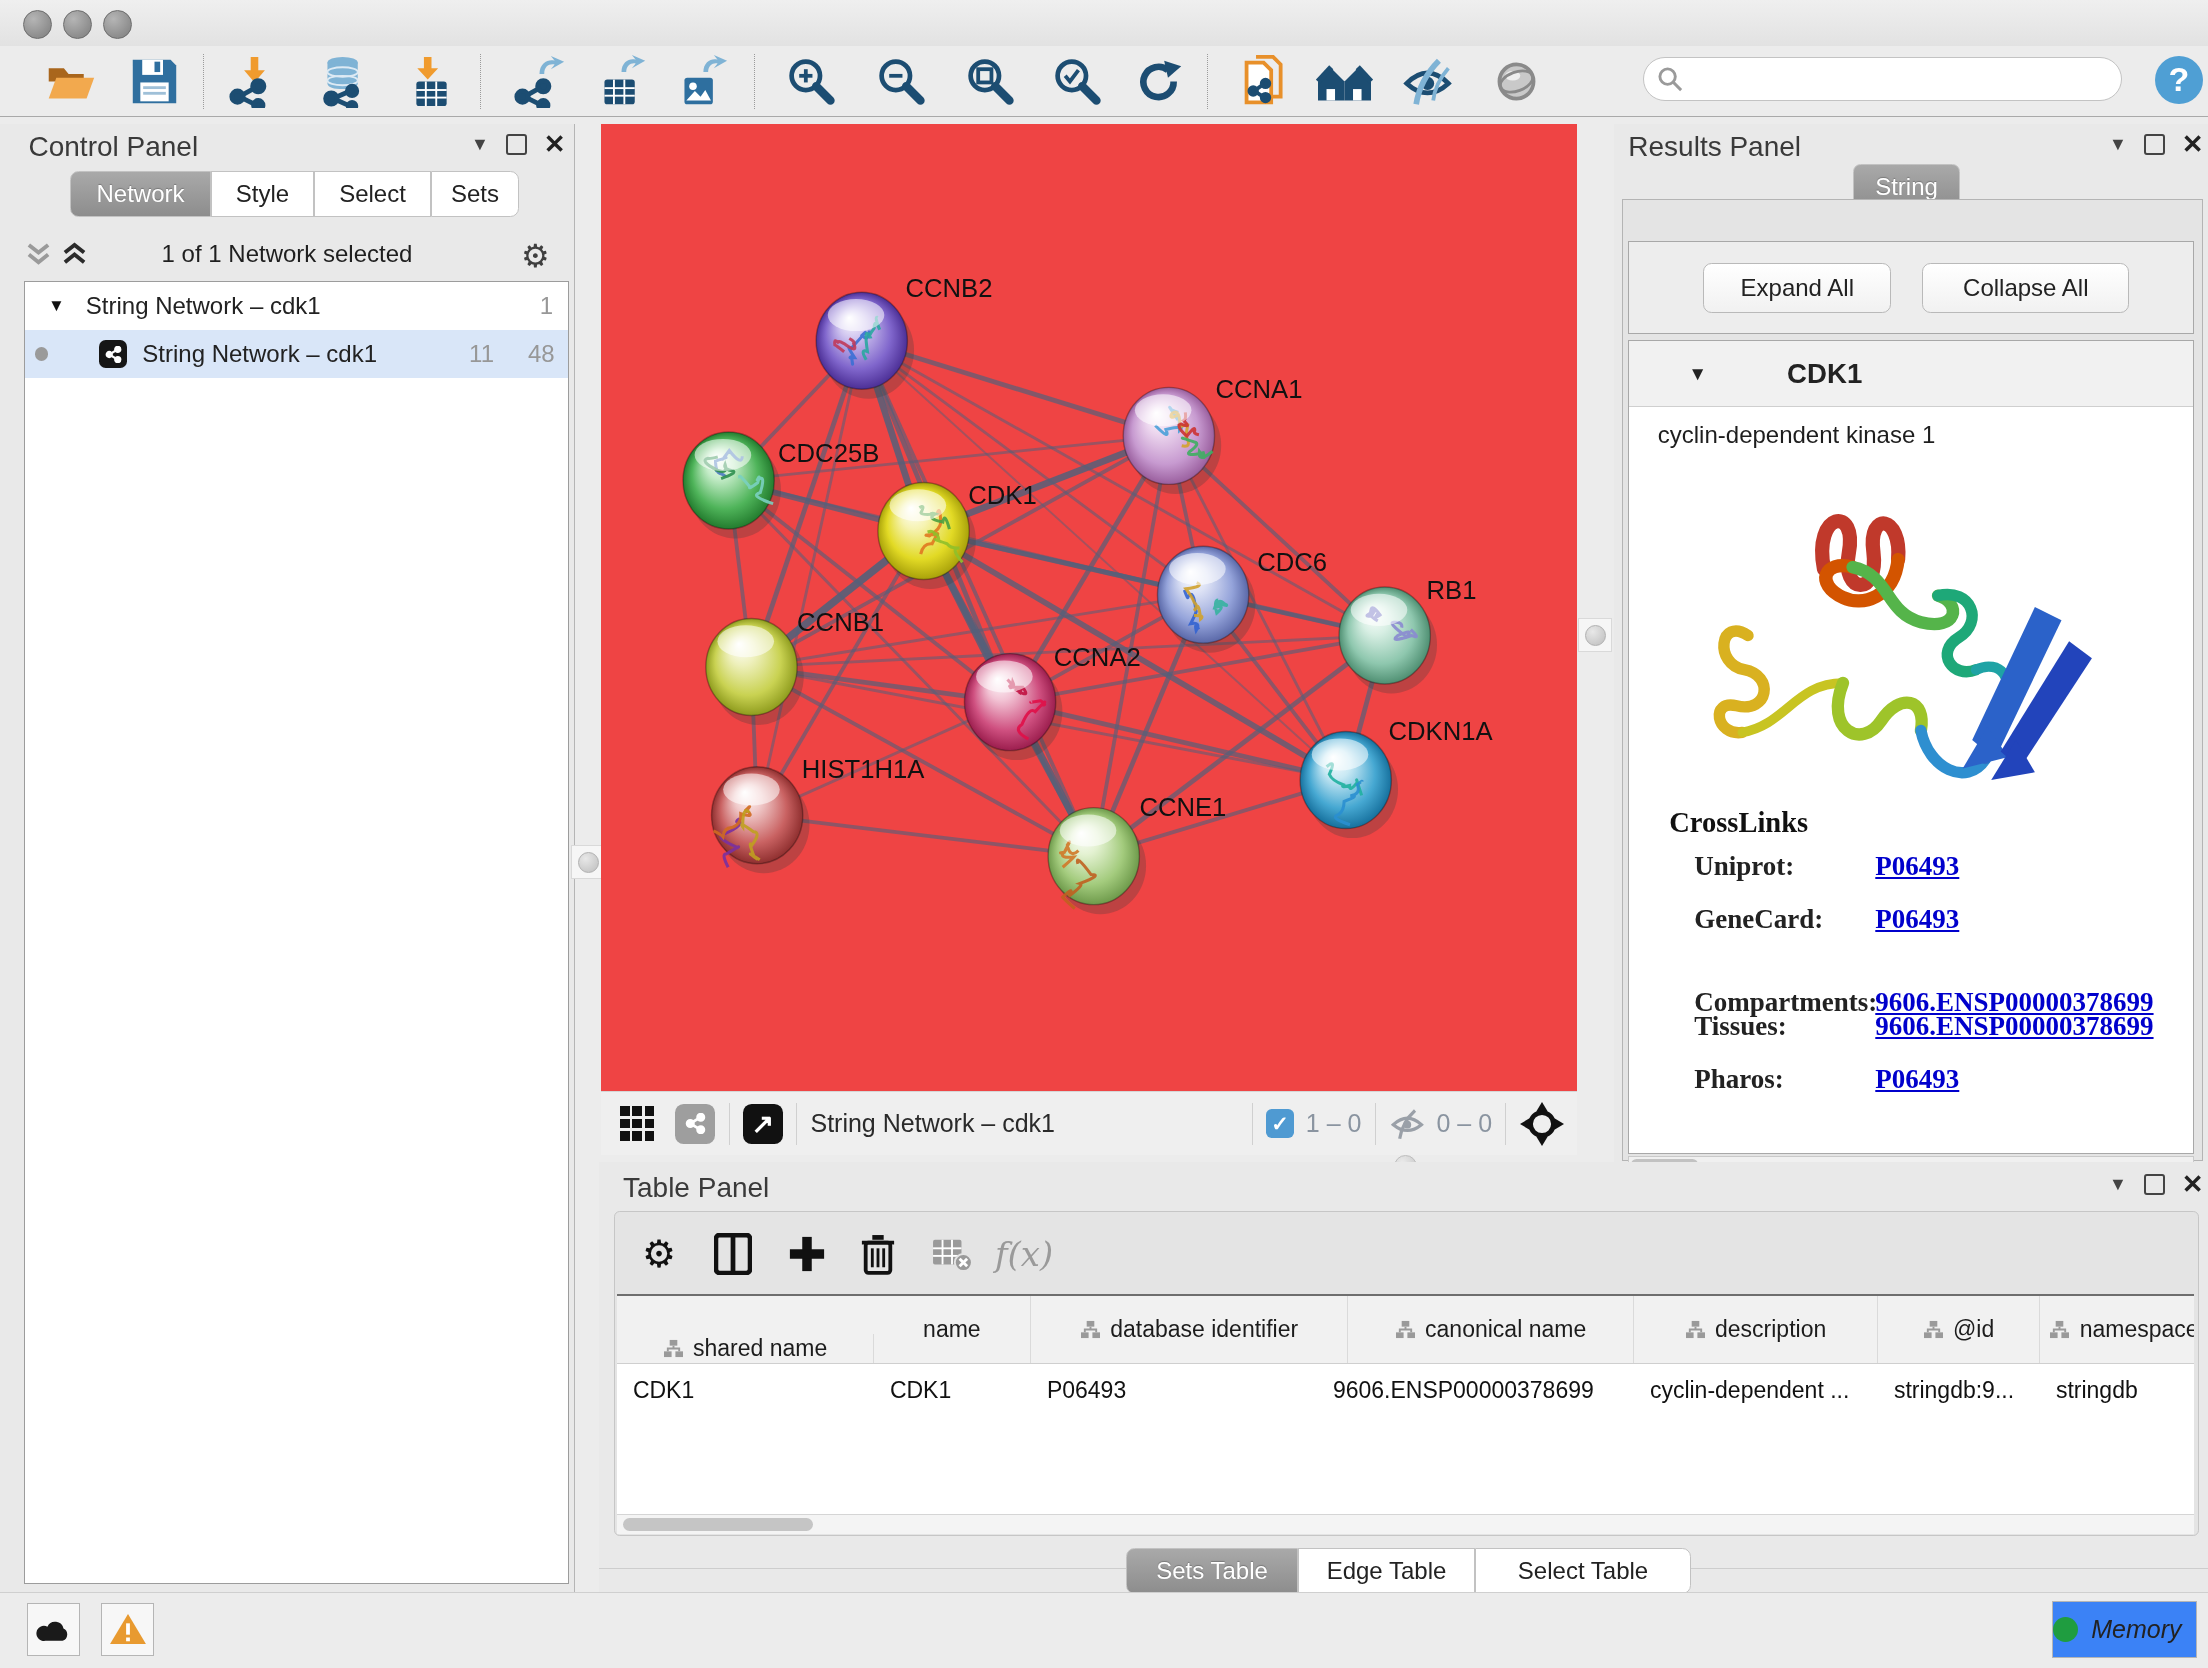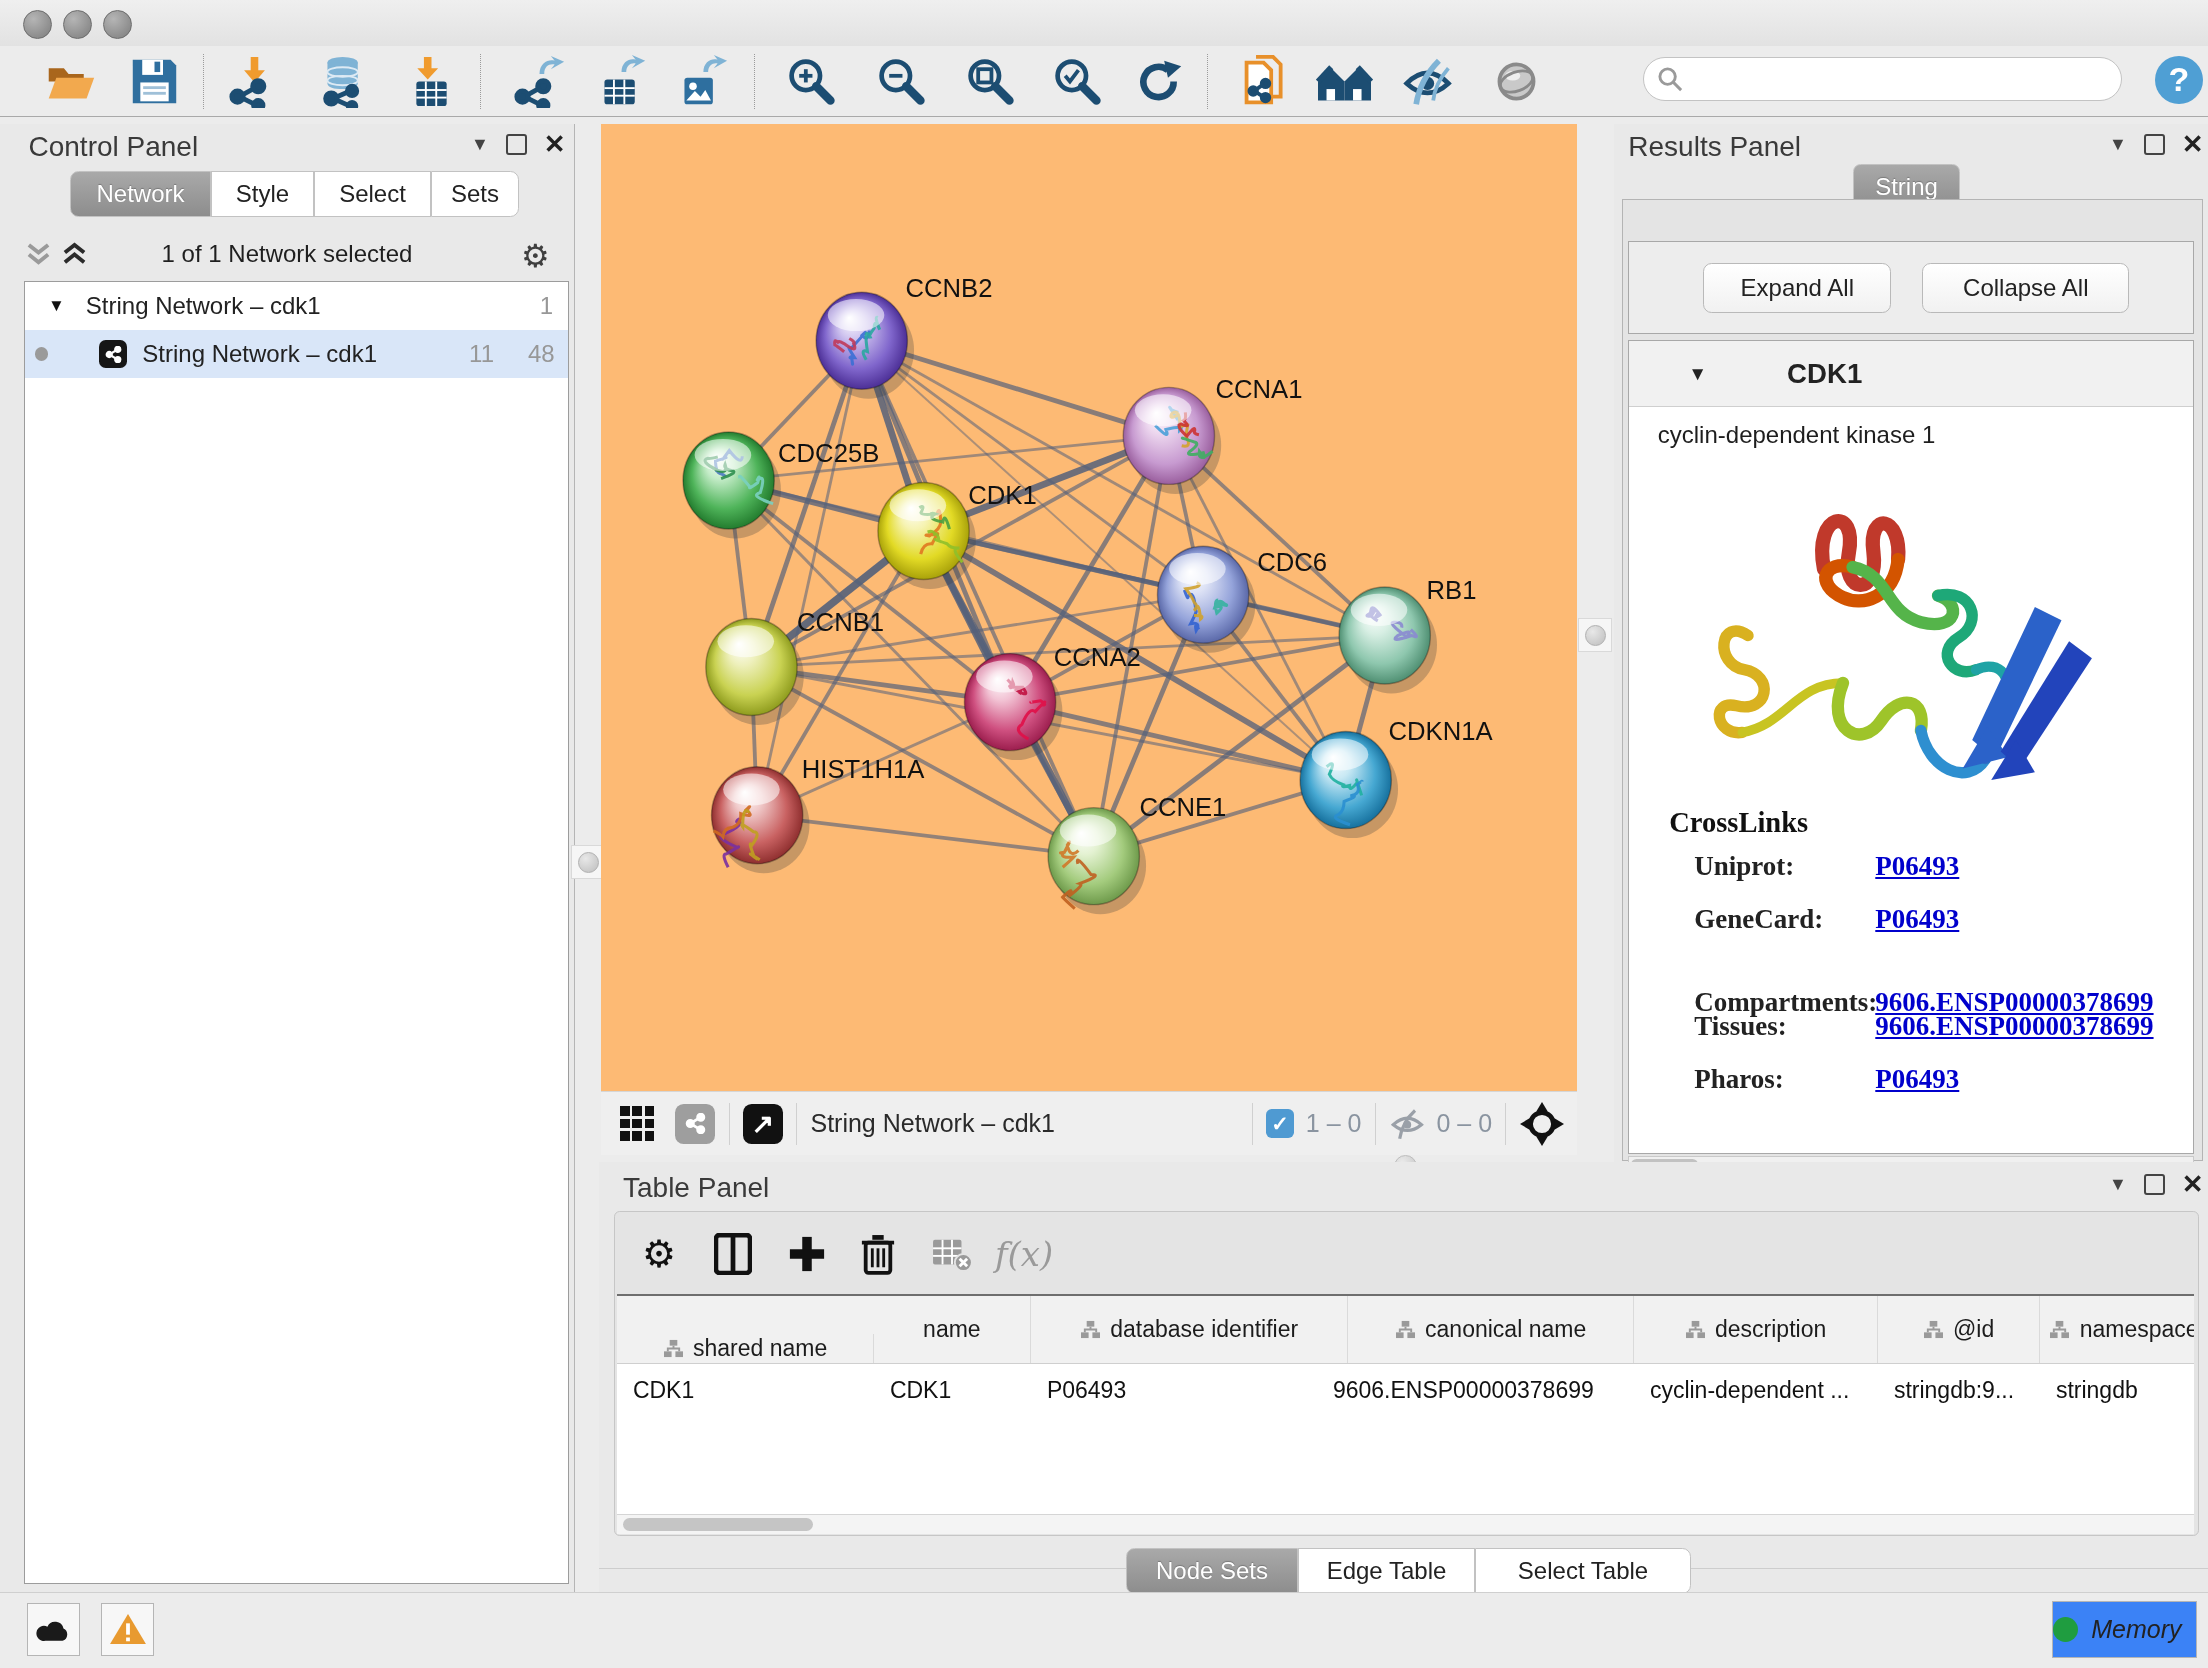--- a/index.html
+++ b/index.html
@@ -36,21 +36,21 @@
   #cp-selbar{left:0;top:105px;width:574px;height:49px;display:flex;align-items:center;}
   #cp-tree{left:24px;top:157px;width:543px;height:1301px;background:#fff;border:1.9px solid #9c9c9c;}
   .tree-row{height:48px;display:flex;align-items:center;font-size:24px;}
   .tree-row .cnt{color:#979797;}
   #tree-row-sub{background:#d9e6f8;}
   .share-sq{width:28.5px;height:28.5px;border-radius:6.7px;background:#161616;display:flex;align-items:center;justify-content:center;}
   
   .split-handle{width:32px;height:32px;background:#f6f6f6;border:1px solid #d9d9d9;display:flex;align-items:center;justify-content:center;}
   .split-dot{width:19px;height:19px;border-radius:50%;background:radial-gradient(circle at 35% 30%,#e8e8e8,#bdbdbd);border:1px solid #b0b0b0;}
   
-  #net-canvas{left:601px;top:124px;width:976px;height:967px;background:#fdba74;}
+  #net-canvas{left:601px;top:124px;width:976px;height:967px;background:#ef4444;}
   #net-statusbar{left:601px;top:1091px;width:976px;height:63px;background:#efefef;border-top:1.9px solid #d6d6d6;
                  display:flex;align-items:center;font-size:25px;color:#2a2a2a;}
   .nsep{width:0;height:42px;border-left:1.9px solid #d0d0d0;margin:0 13.3px;}
   .grid-ico{display:grid;grid-template-columns:repeat(3,9.5px);grid-gap:2.9px;}
   .grid-ico i{width:9.5px;height:9.5px;background:#111;}
   .gray-sq{width:40px;height:40px;border-radius:8.6px;background:#9e9e9e;display:flex;align-items:center;justify-content:center;}
   .blk-sq{width:40px;height:40px;border-radius:8.6px;background:#111;color:#fff;font-size:27px;font-weight:bold;
           display:flex;align-items:center;justify-content:center;}
   .chkbox{width:28.5px;height:28.5px;border-radius:5.7px;background:#4f9ad2;color:#fff;font-size:21px;font-weight:bold;
           display:flex;align-items:center;justify-content:center;}
@@ -805,21 +805,21 @@
             <div class="td" style="width: 162px;">stringdb:9...</div>
             <div class="td" style="width: 169px;">stringdb</div>
           </div>
       </div>
       <div id="tp-hscroll" class="abs">
         <div id="tp-hthumb" class="abs"></div>
       </div>
     </div>
     <div id="bt-line" class="abs"></div>
     <div id="bottom-tabs" class="abs">
-        <div class="tab sel" style="border-radius: 8.6px 0px 0px 8.6px; width: 172px;">Node Sets</div>
+        <div class="tab sel" style="border-radius: 8.6px 0px 0px 8.6px; width: 172px;">Sets Table</div>
         <div class="tab" style="width: 177px;">Edge Table</div>
         <div class="tab" style="border-radius: 0px 8.6px 8.6px 0px; width: 216px;">Select Table</div>
       </div>
   </div>
 
   <div id="statusbar" class="abs">
     <div class="sb-btn abs" style="left:27px">
       <svg width="36" height="27" viewBox="0 0 38 28">
         <path d="M10 26 a8 8 0 1 1 2 -15 a9 9 0 0 1 17 2 a7 7 0 0 1 -1 13z" fill="#1a1a1a"></path>
         </svg>

